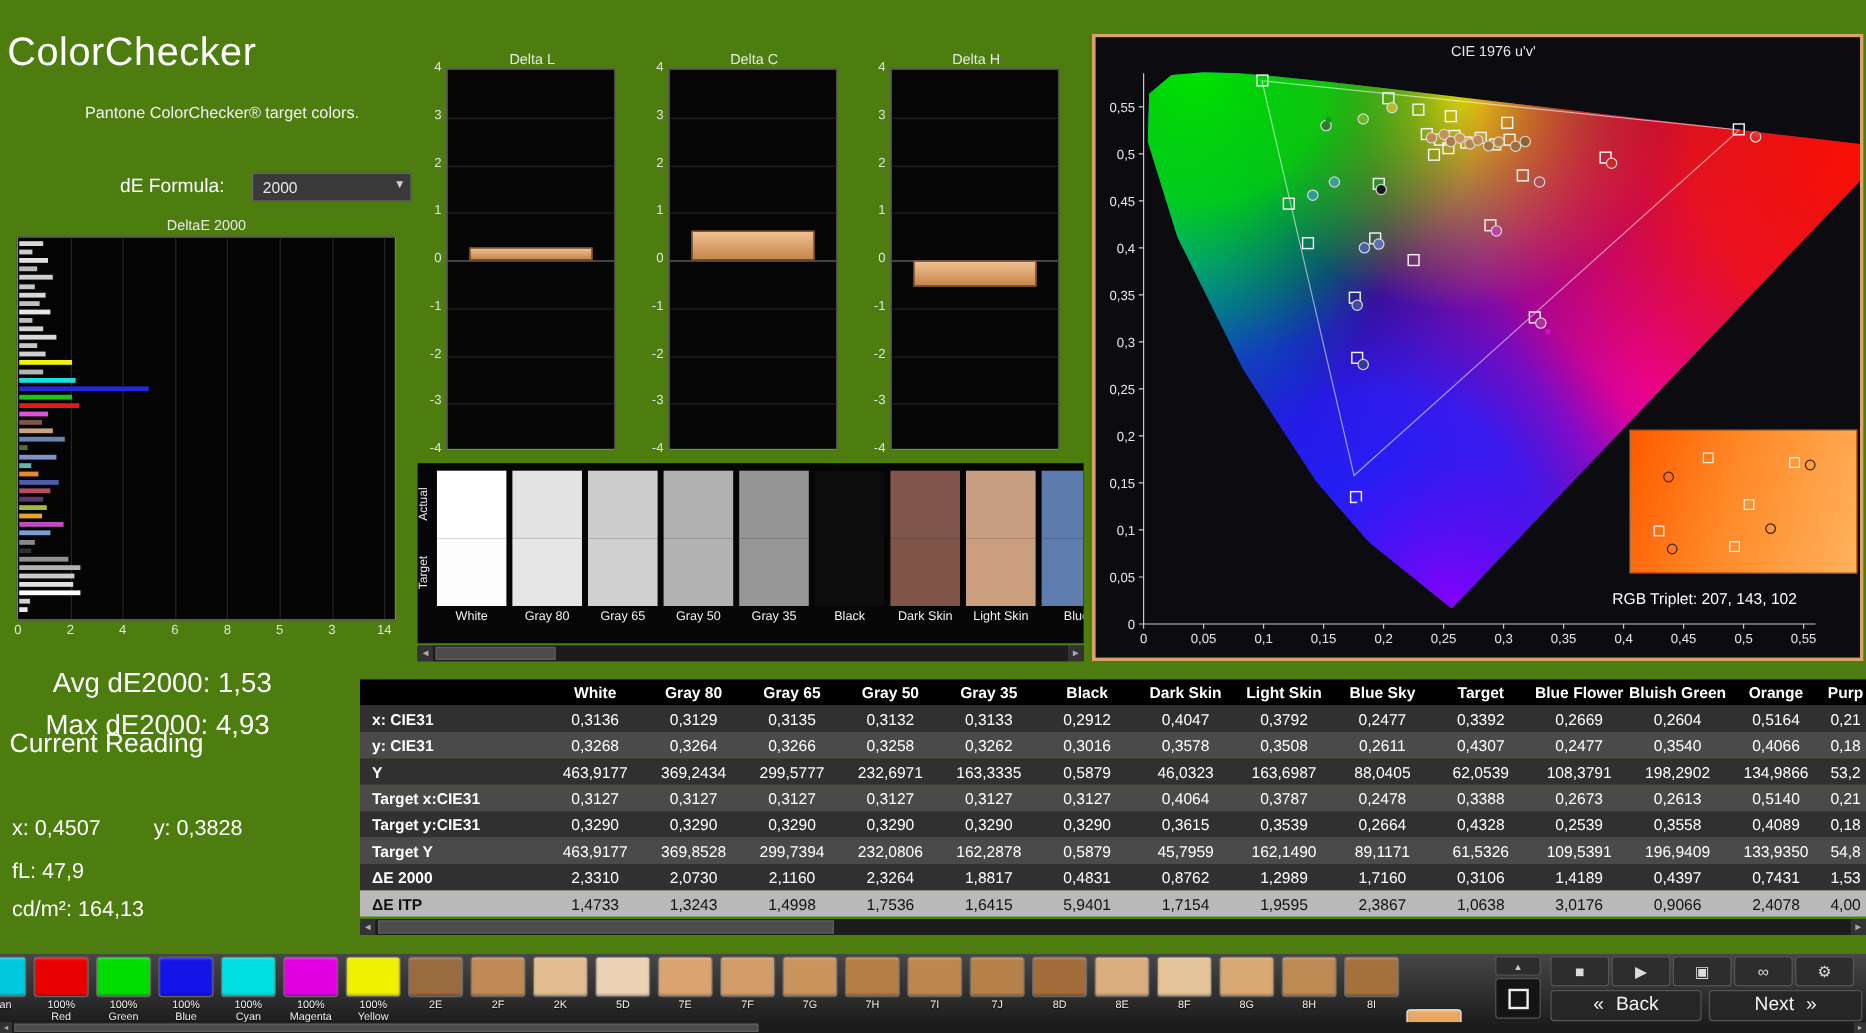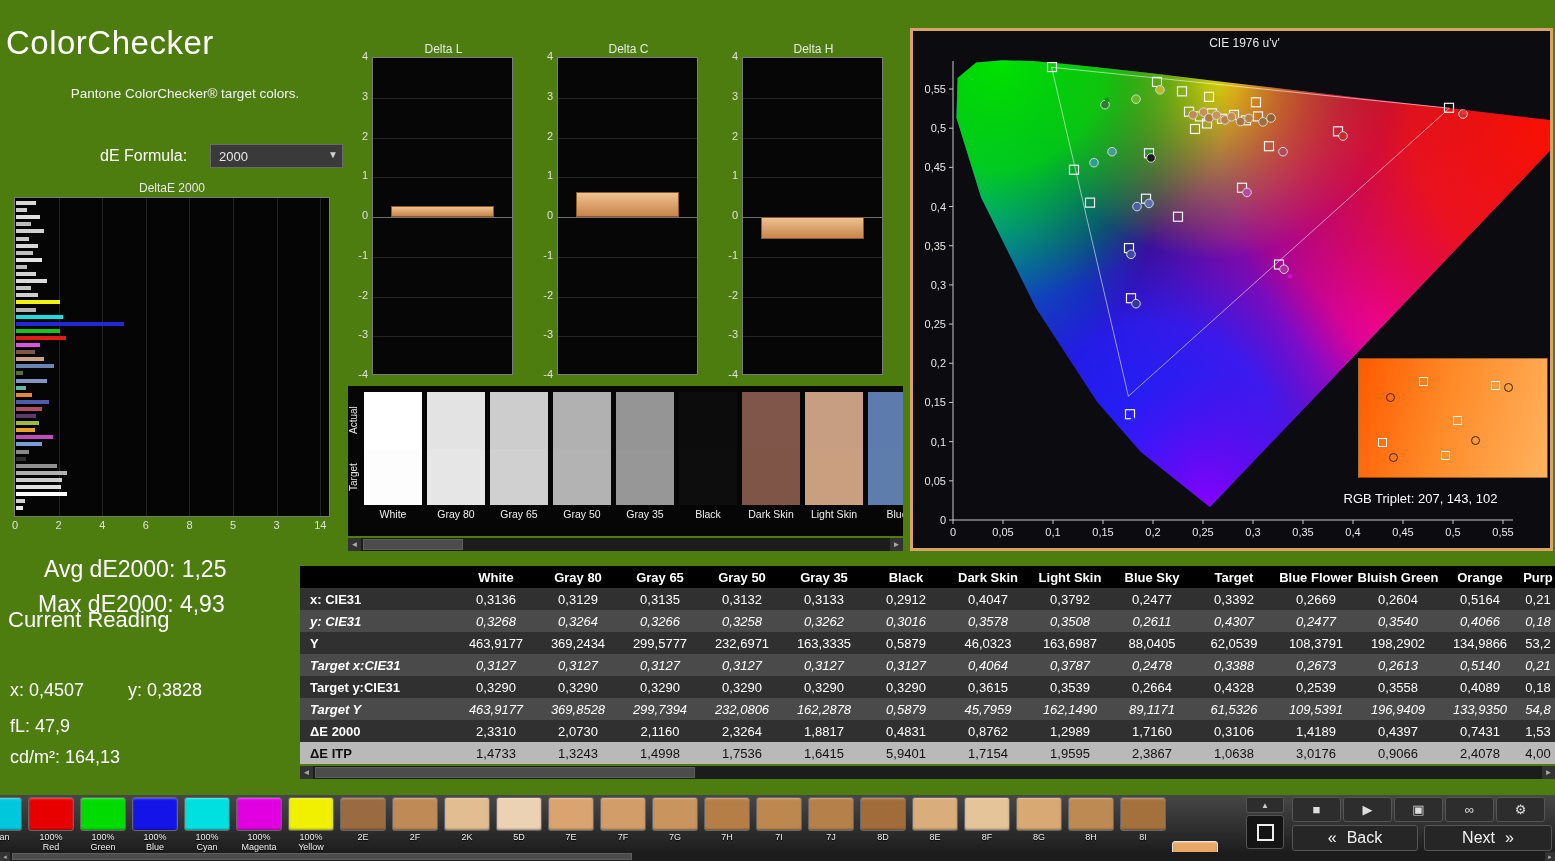--- a/index.html
+++ b/index.html
@@ -77,21 +77,21 @@
   .im{position:absolute;box-sizing:border-box;}
   .im.s{width:9px;height:9px;border:1.5px solid #f5f5f5;}
   .im.c{width:9px;height:9px;border:1.5px solid #3a2410;border-radius:50%;}
   .rgb-triplet{position:absolute;left:380px;top:460px;width:255px;text-align:center;font-size:13px;color:#fff;}
 
   
   .data-table{position:absolute;left:300px;top:566px;width:1255px;height:198px;overflow:hidden;font-size:13px;}
   .trow{display:grid;grid-template-columns:155px repeat(13,82px) 1fr;height:22px;align-items:center;}
   .trow.thead{background:#000;font-weight:bold;}
   .trow.odd{background:#303030;}
-  .trow.even{background:#4a4a4a;font-style:italic;}
+  .trow.even{background:#4a4a4a;}
   .trow.last{background:#b9b9b9;color:#111;}
   .tcell{text-align:center;overflow:hidden;white-space:nowrap;}
   .tcell.tlabel{text-align:left;padding-left:10px;font-weight:bold;}
 
   
   .bottom-bar{position:absolute;left:0;top:795px;width:1555px;height:57px;
               background:linear-gradient(180deg,#474747,#1d1d1d);overflow:hidden;}
   .patch-row{position:absolute;left:-24px;top:2px;display:flex;gap:6px;}
   .patch{width:46px;flex:0 0 46px;cursor:default;}
   .patch.selected{background:#565656;border-radius:4px;margin-top:44px;}
@@ -185,21 +185,21 @@
       <span style="left: 1px;">0</span>
       <span style="left: 44.6111px;">2</span>
       <span style="left: 88.2222px;">4</span>
       <span style="left: 131.833px;">6</span>
       <span style="left: 175.444px;">8</span>
       <span style="left: 219.056px;">5</span>
       <span style="left: 262.667px;">3</span>
       <span style="left: 306.278px;">14</span>
     </div>
 
-  <div class="stat avg">Avg dE2000: 1,25</div>
+  <div class="stat avg">Avg dE2000: 1,53</div>
   <div class="stat max">Max dE2000: 4,93</div>
   <div class="stat cur">Current Reading</div>
   <div class="stat xy">
     <span>x: 0,4507</span>
     <span>y: 0,3828</span>
   </div>
   <div class="stat fl">fL: 47,9</div>
   <div class="stat cd">cd/m²: 164,13</div>
 
   <div class="delta-chart" style="left:346px">

